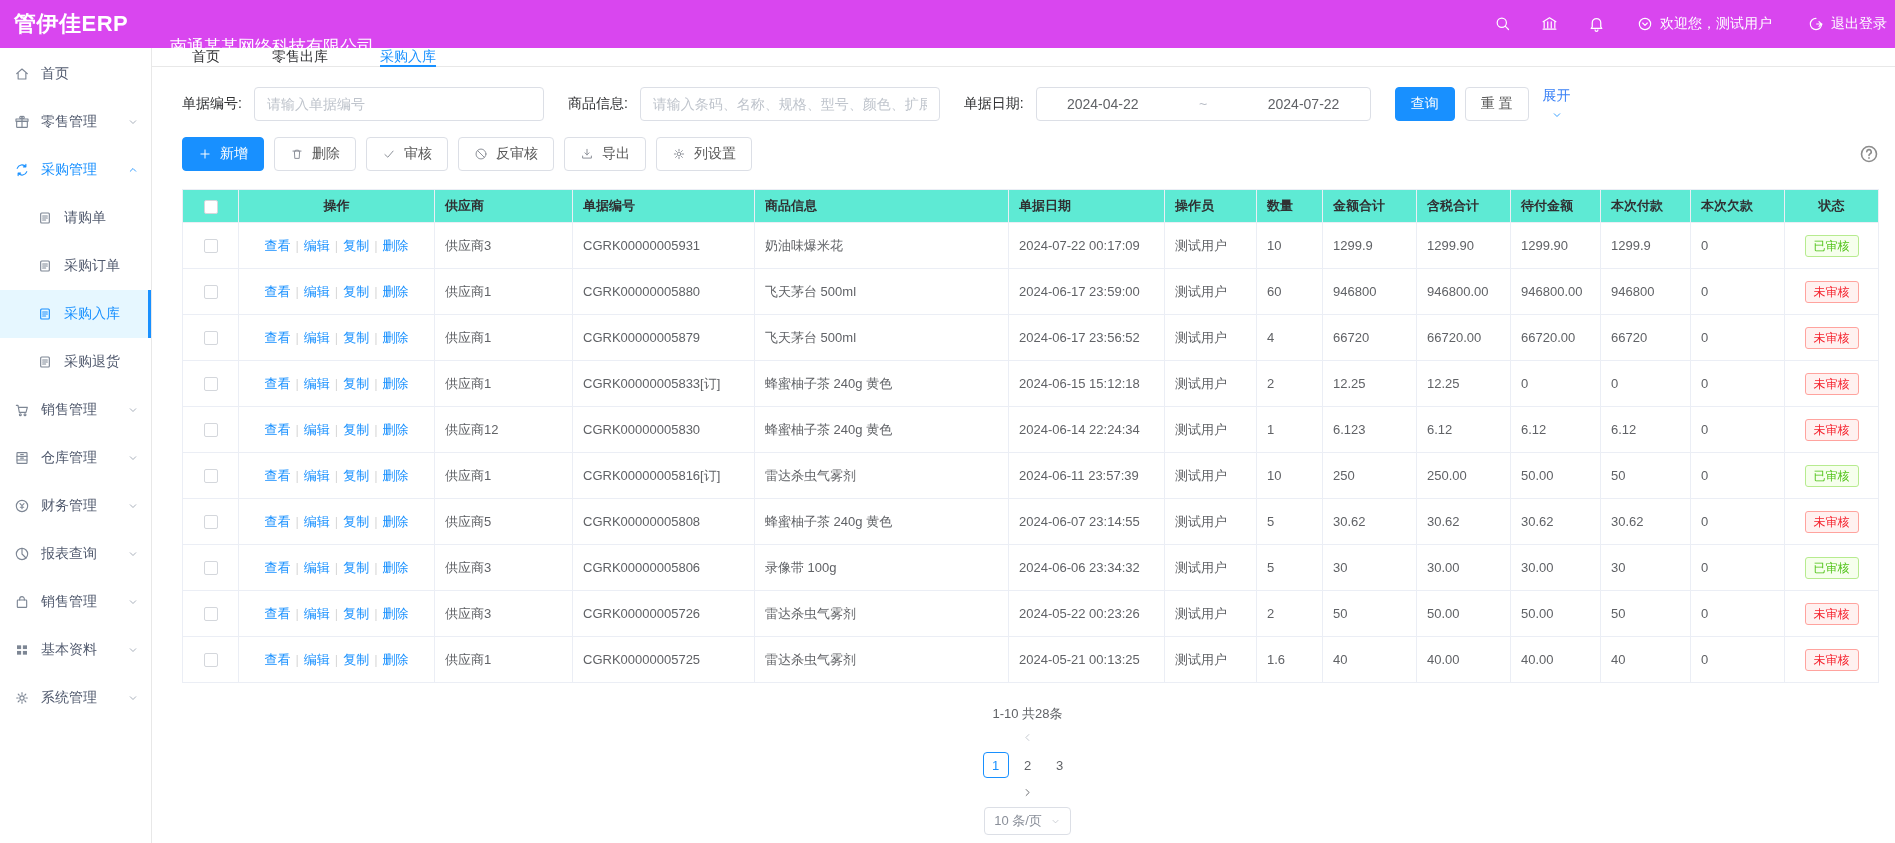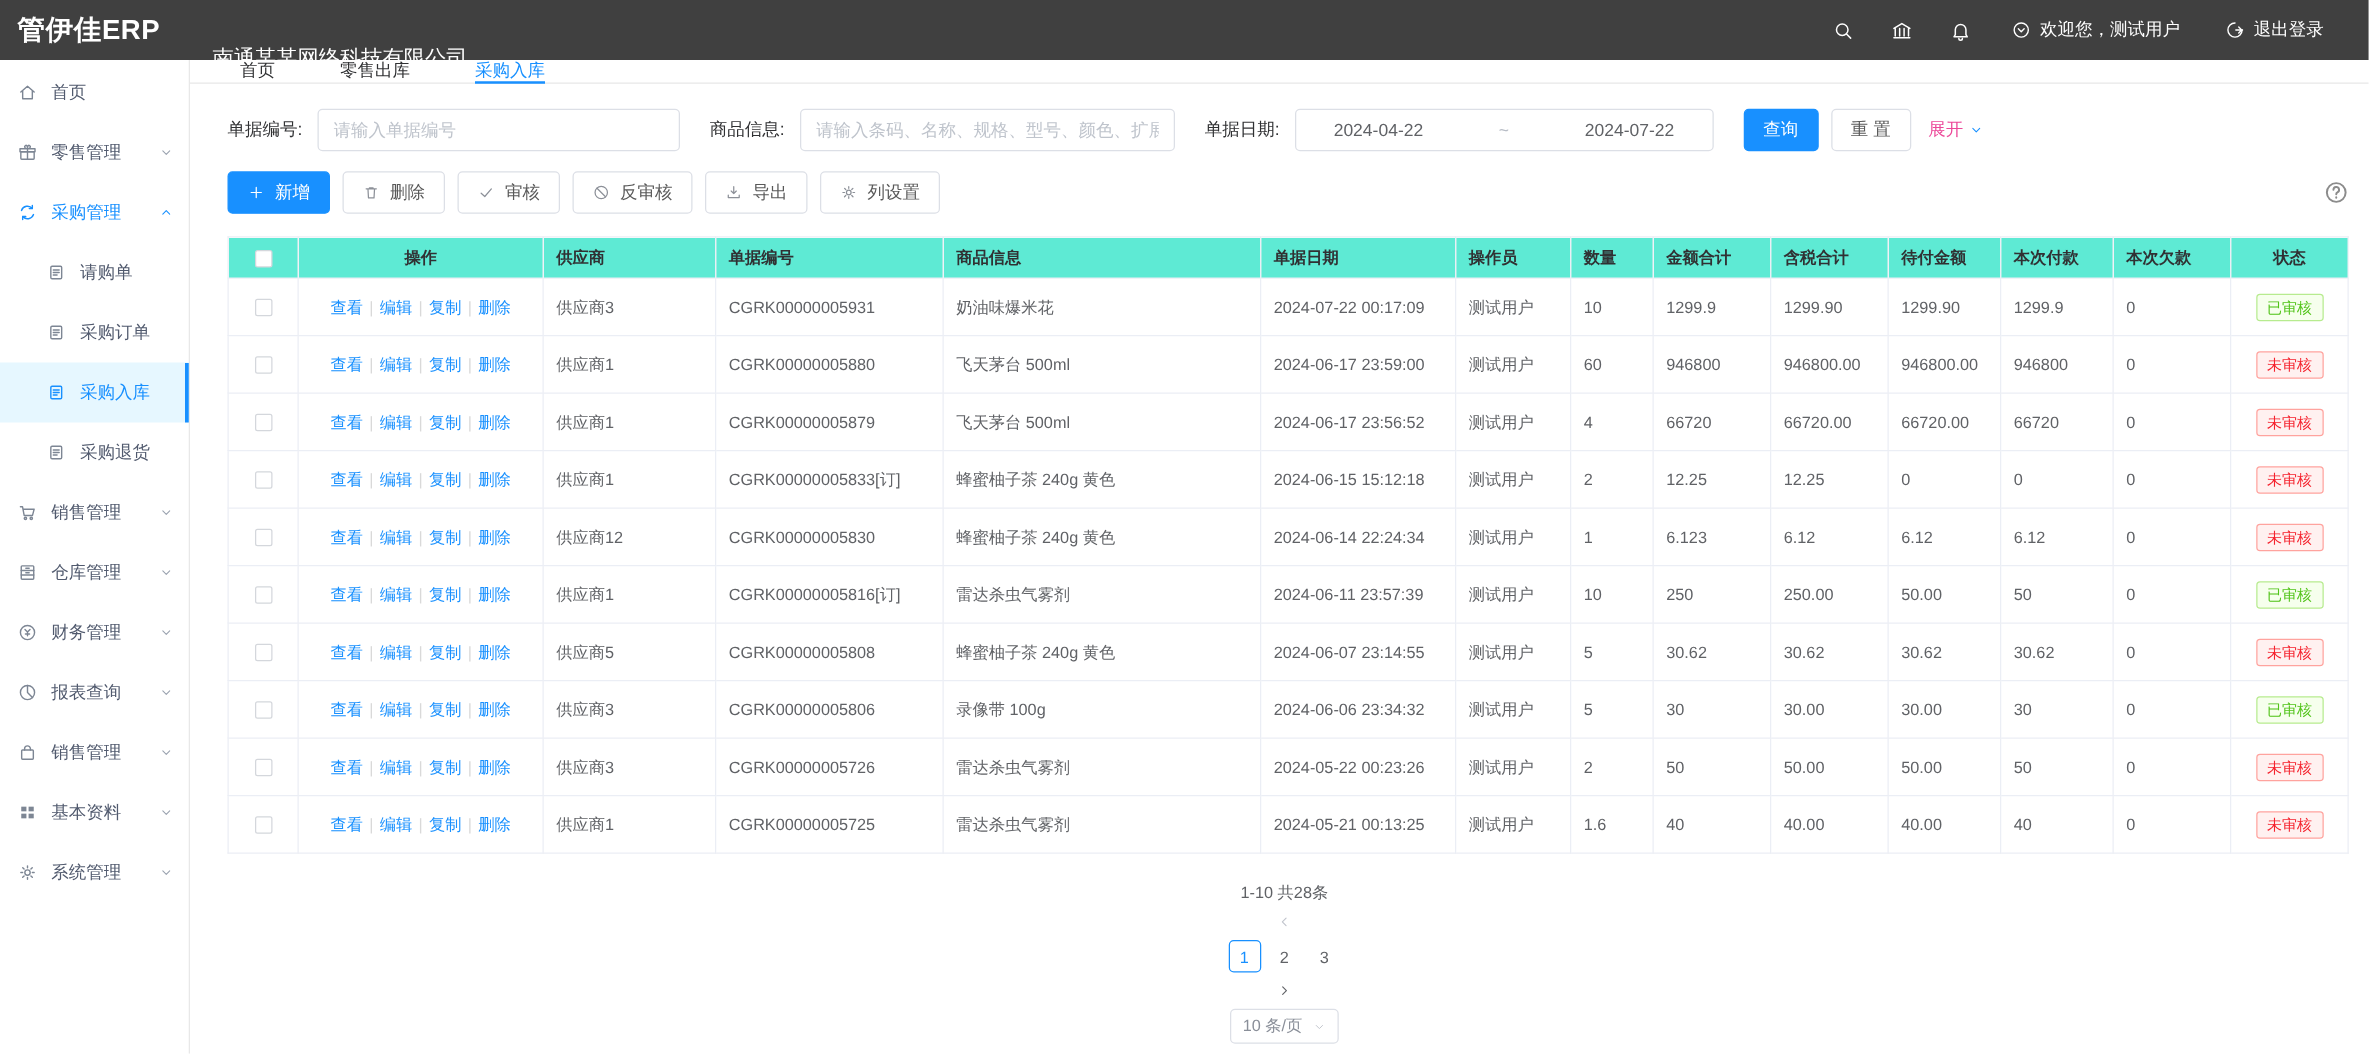--- a/index.html
+++ b/index.html
@@ -4,24 +4,24 @@
 <style>
   html,body{margin:0;padding:0;width:1895px;height:843px;overflow:hidden;
     font-family:"Liberation Sans","DejaVu Sans",sans-serif;background:#fff;color:#303133;}
   *{box-sizing:border-box;}
   [data-icon]{display:inline-block;flex:0 0 auto;}
   [data-icon] svg{width:100%;height:100%;display:block;fill:none;stroke:currentColor;
     stroke-width:1.7;stroke-linecap:round;stroke-linejoin:round;}
   [data-icon="grid"] svg rect{fill:currentColor;stroke:none;}
 
   
-  .hdr{height:48px;background:#404040;display:flex;align-items:center;color:#fff;}
+  .hdr{height:48px;background:#d946ef;display:flex;align-items:center;color:#fff;}
   .hdr .logo{width:152px;padding-left:14px;font-size:22px;font-weight:bold;letter-spacing:.5px;}
   .hdr .company{font-size:17px;margin-left:18px;margin-top:44px;}
-  .hdr-right{margin-left:auto;display:flex;align-items:center;padding-right:36px;font-size:14px;}
+  .hdr-right{margin-left:auto;display:flex;padding-right:8px;font-size:14px;}
   .hicon{width:17px;height:17px;color:#fff;margin-left:30px;cursor:pointer;}
   .hdr-user,.hdr-logout{display:flex;align-items:center;gap:7px;cursor:pointer;}
   .hdr-user{margin-left:32px;} .hdr-logout{margin-left:36px;}
   .hdr-user .hicon,.hdr-logout .hicon{margin-left:0;width:16px;height:16px;}
 
   
   .main{display:flex;height:795px;}
   .sidebar{width:152px;border-right:1px solid #e8e8e8;padding-top:2px;}
   .side-item{height:48px;display:flex;align-items:center;padding:0 12px 0 14px;
     color:#515a6e;font-size:14px;cursor:pointer;}
@@ -50,22 +50,22 @@
     font-size:14px;color:#606266;font-family:inherit;}
   input.text::placeholder{color:#bfc4cc;}
   .daterange{width:335px;height:34px;border:1px solid #dcdfe6;border-radius:4px;
     display:flex;align-items:center;justify-content:space-around;color:#606266;font-size:14px;cursor:pointer;}
   .btn{height:34px;border:1px solid #dcdfe6;border-radius:4px;background:#fff;color:#595959;
     font-size:14px;display:inline-flex;align-items:center;gap:8px;padding:0 15px;cursor:pointer;
     font-family:inherit;white-space:nowrap;}
   .btn .bicon{width:14px;height:14px;color:#8c9098;}
   .btn.primary{background:#1890ff;border-color:#1890ff;color:#fff;}
   .btn.primary .bicon{color:#fff;}
-  .expand{display:inline-flex;align-items:center;gap:4px;color:#ec4899;font-size:14px;
-    margin-left:14px;cursor:pointer;text-decoration:none;}
+  .expand{display:inline-flex;align-items:center;gap:4px;color:#3b82f6;font-size:14px;
+    margin-left:14px;cursor:pointer;text-decoration:none;flex-direction:column;}
   .expand .bicon{width:12px;height:12px;color:#1890ff;}
 
   
   .toolbar{margin-top:16px;display:flex;align-items:center;gap:10px;}
   .help{margin-left:auto;width:20px;height:20px;color:#8c8c8c;cursor:pointer;}
   .help svg{stroke-width:1.9;}
 
   
   .table-wrap{margin-top:18px;}
   table{border-collapse:collapse;width:100%;table-layout:fixed;font-size:13px;color:#606266;}

